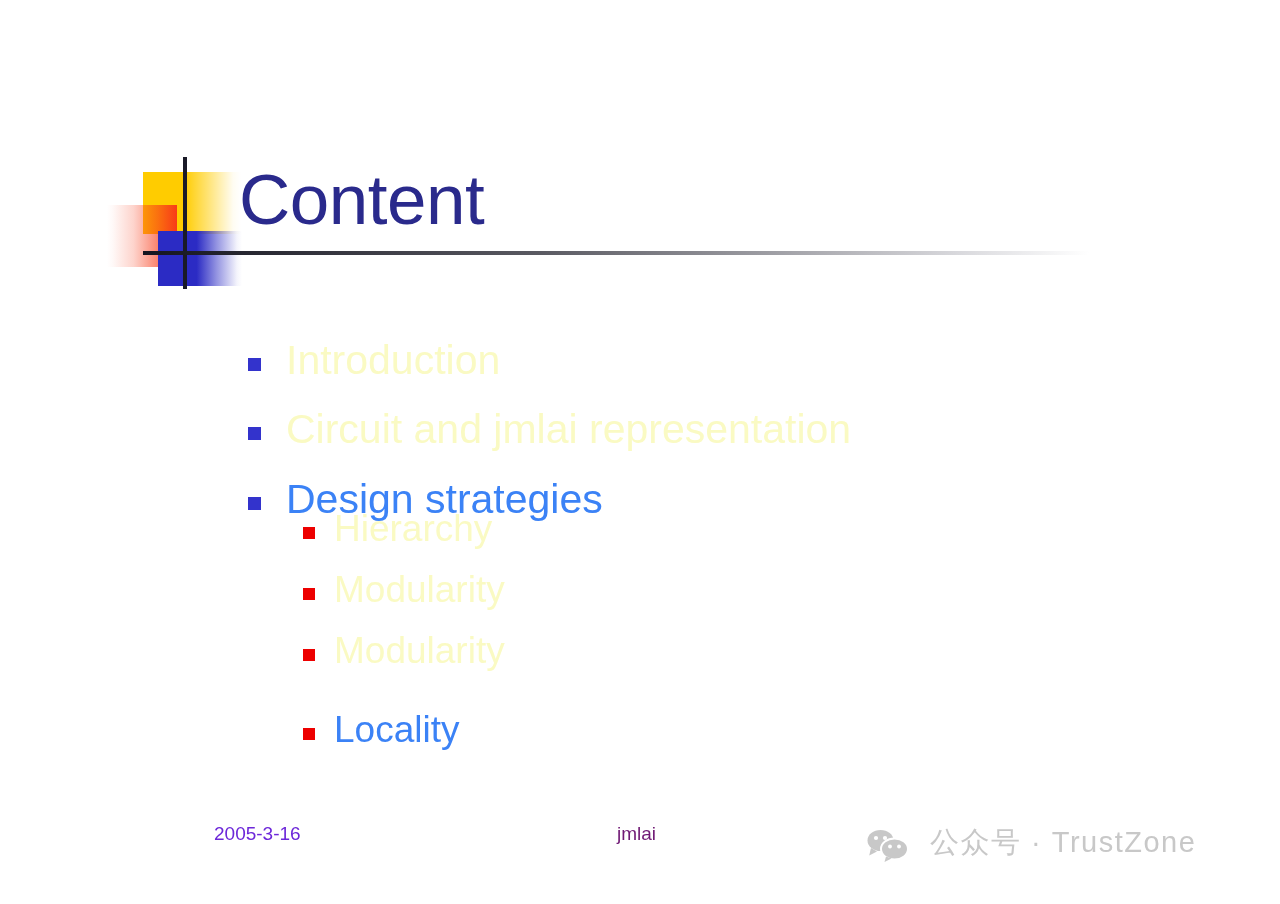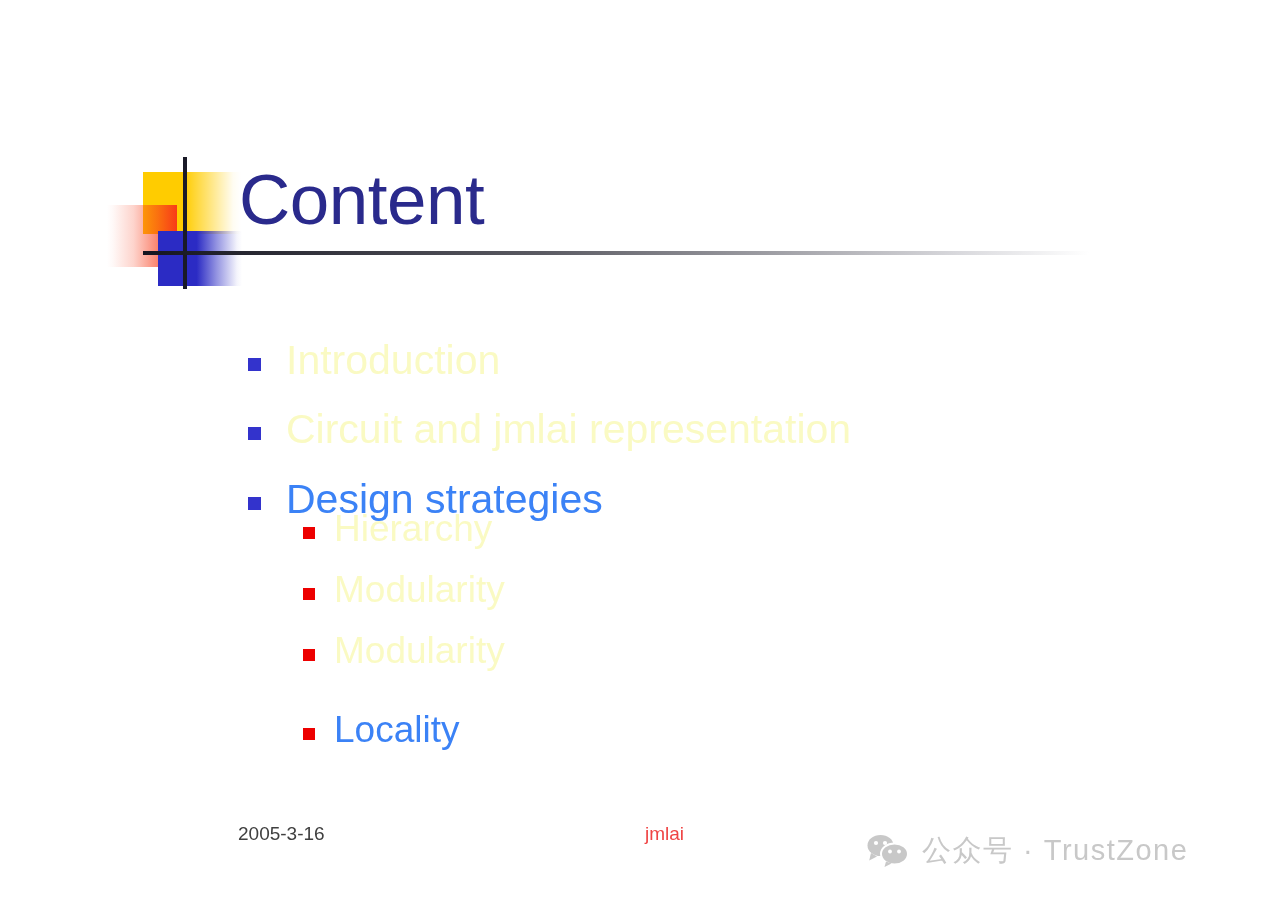--- a/index.html
+++ b/index.html
@@ -138,42 +138,40 @@
   .bullet-l1 .text   { top: 5px; }
   .bullet-l2 .marker { top: 22px; }
   .bullet-l2 .text   { top: 5px; }
 
   
   #footer-date {
     position: absolute;
     left: 214px;
     top: 823px;
     font-size: 19px;
-    color: #404040;
-    white-space: nowrap;
-    margin-left: 24px;
+    color: #6d28d9;
+    white-space: nowrap;
   }
   #footer-author {
     position: absolute;
-    left: 645px;
+    left: 617px;
     top: 823px;
     font-size: 19px;
-    color: #ef4444;
+    color: #701a75;
     white-space: nowrap;
   }
 
   
   #watermark {
     position: absolute;
     left: 866px;
     top: 828px;
     height: 44px;
     display: flex;
-    align-items: center;
-    gap: 12px;
+    gap: 20px;
   }
   #wechat-icon {
     width: 44px;
     height: 34px;
     position: relative;
     flex: 0 0 auto;
   }
   #watermark-text {
     font-size: 29px;
     color: #C8C8C8;

